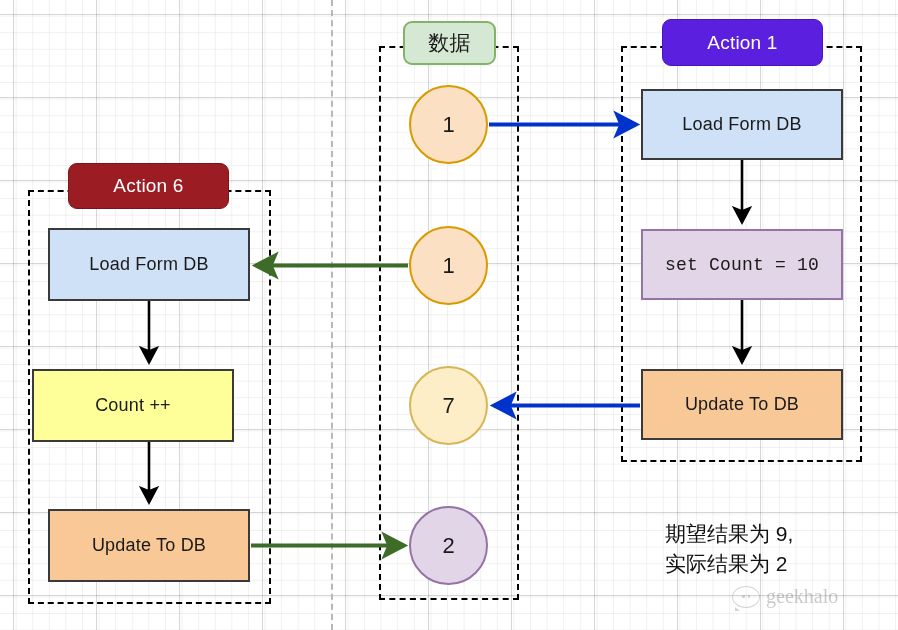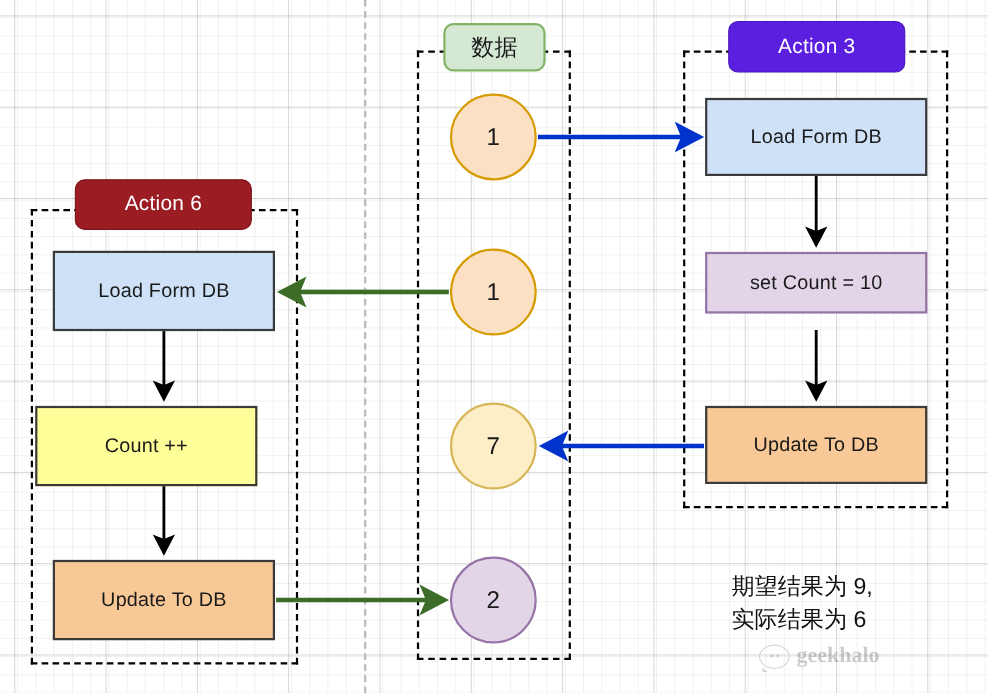--- a/index.html
+++ b/index.html
@@ -152,37 +152,37 @@
 
   <div class="group-label label-action1" style="left:68px; top:163px; width:161px; height:46px;">
     <span>Action 6</span>
   </div>
 
   <div class="group-label label-data" style="left:403px; top:21px; width:93px; height:44px;">
     <span>数据</span>
   </div>
 
   <div class="group-label label-action2" style="left:662px; top:19px; width:161px; height:47px;">
-    <span>Action 3</span>
+    <span>Action 1</span>
   </div>
 
   <div class="node node-blue" style="left:48px; top:228px; width:202px; height:73px;">
     <span>Load Form DB</span>
   </div>
   <div class="node node-yellow" style="left:32px; top:369px; width:202px; height:73px;">
     <span>Count ++</span>
   </div>
   <div class="node node-orange" style="left:48px; top:509px; width:202px; height:73px;">
     <span>Update To DB</span>
   </div>
 
   <div class="node node-blue" style="left:641px; top:89px; width:202px; height:71px;">
     <span>Load Form DB</span>
   </div>
-  <div class="node node-purple" style="left:641px; top:229px; width:202px; height:56px;">
+  <div class="node node-purple" style="left:641px; top:229px; width:202px; height:71px;font-family:Liberation Mono, monospace;">
     <span>set Count = 10</span>
   </div>
   <div class="node node-orange" style="left:641px; top:369px; width:202px; height:71px;">
     <span>Update To DB</span>
   </div>
 
   <div class="circle circle-peach" style="left:409px; top:85px; width:79px; height:79px;">
     <span>1</span>
   </div>
   <div class="circle circle-peach" style="left:409px; top:226px; width:79px; height:79px;">
@@ -233,23 +233,23 @@
     <g>
       <line x1="640" y1="405.5" x2="494" y2="405.5" stroke="#0033cc" stroke-width="4.2" marker-end="url(#ah-blue)"></line>
     </g>
 
     <g>
       <line x1="251" y1="545.5" x2="404" y2="545.5" stroke="#3c6c27" stroke-width="4.2" marker-end="url(#ah-green)"></line>
     </g>
   </svg>
 
   <div class="note" style="left:665px; top:519px;">期望结果为 9,
-实际结果为 6</div>
-
-  <div class="watermark" style="left:690px; top:585px;font-weight:bold;">
+实际结果为 2</div>
+
+  <div class="watermark" style="left:732px; top:585px;">
     <span class="wm-bubble">
       <span class="wm-eye"></span>
         <span class="wm-eye"></span>
     </span>
     <span>geekhalo</span>
   </div>
 
 </div>
 
 </body></html>

